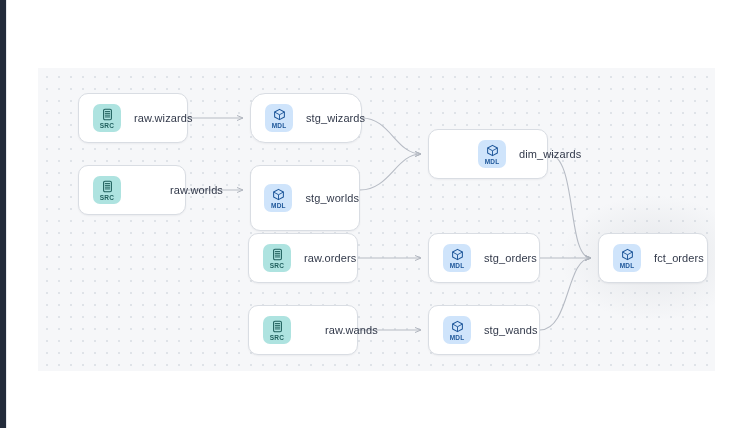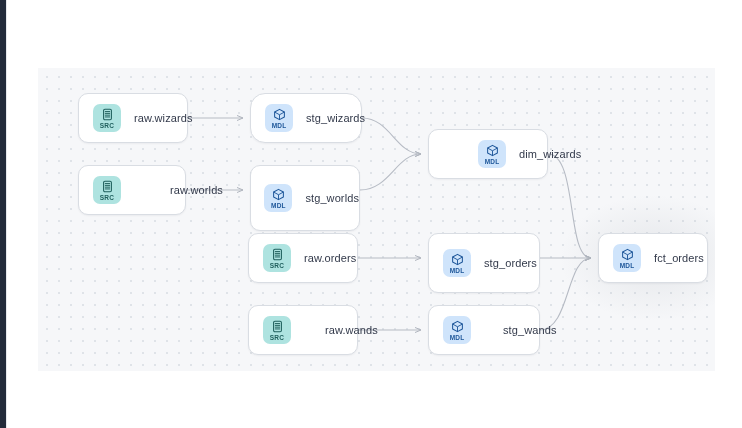--- a/index.html
+++ b/index.html
@@ -184,32 +184,32 @@
           <div class="node-badge badge-mdl">
             <span class="badge-glyph"><svg width="13" height="13" viewBox="0 0 16 16" aria-hidden="true">
                 <path d="M8 1.7 L14 5 L14 11 L8 14.3 L2 11 L2 5 Z" fill="none" stroke="#1d5699" stroke-width="1.25" stroke-linejoin="round"></path>
                 <path d="M2 5 L8 8.3 L14 5" fill="none" stroke="#1d5699" stroke-width="1.15" stroke-linejoin="round"></path>
                 <path d="M8 8.3 L8 14.3" fill="none" stroke="#1d5699" stroke-width="1.15"></path>
               </svg></span>
             <span class="badge-text">MDL</span>
           </div>
           <div class="node-label">stg_worlds</div>
         </div>
-        <div class="node" style="left: 390px; top: 165px; width: 112px; height: 60px;">
+        <div class="node" style="left: 390px; top: 165px; width: 112px; height: 50px;">
           <div class="node-badge badge-mdl">
             <span class="badge-glyph"><svg width="13" height="13" viewBox="0 0 16 16" aria-hidden="true">
                 <path d="M8 1.7 L14 5 L14 11 L8 14.3 L2 11 L2 5 Z" fill="none" stroke="#1d5699" stroke-width="1.25" stroke-linejoin="round"></path>
                 <path d="M2 5 L8 8.3 L14 5" fill="none" stroke="#1d5699" stroke-width="1.15" stroke-linejoin="round"></path>
                 <path d="M8 8.3 L8 14.3" fill="none" stroke="#1d5699" stroke-width="1.15"></path>
               </svg></span>
             <span class="badge-text">MDL</span>
           </div>
           <div class="node-label">stg_orders</div>
         </div>
-        <div class="node" style="left: 390px; top: 237px; width: 112px; height: 50px; gap: 19px;">
+        <div class="node" style="left: 390px; top: 237px; width: 112px; height: 50px;">
           <div class="node-badge badge-mdl">
             <span class="badge-glyph"><svg width="13" height="13" viewBox="0 0 16 16" aria-hidden="true">
                 <path d="M8 1.7 L14 5 L14 11 L8 14.3 L2 11 L2 5 Z" fill="none" stroke="#1d5699" stroke-width="1.25" stroke-linejoin="round"></path>
                 <path d="M2 5 L8 8.3 L14 5" fill="none" stroke="#1d5699" stroke-width="1.15" stroke-linejoin="round"></path>
                 <path d="M8 8.3 L8 14.3" fill="none" stroke="#1d5699" stroke-width="1.15"></path>
               </svg></span>
             <span class="badge-text">MDL</span>
           </div>
           <div class="node-label">stg_wands</div>
         </div>

